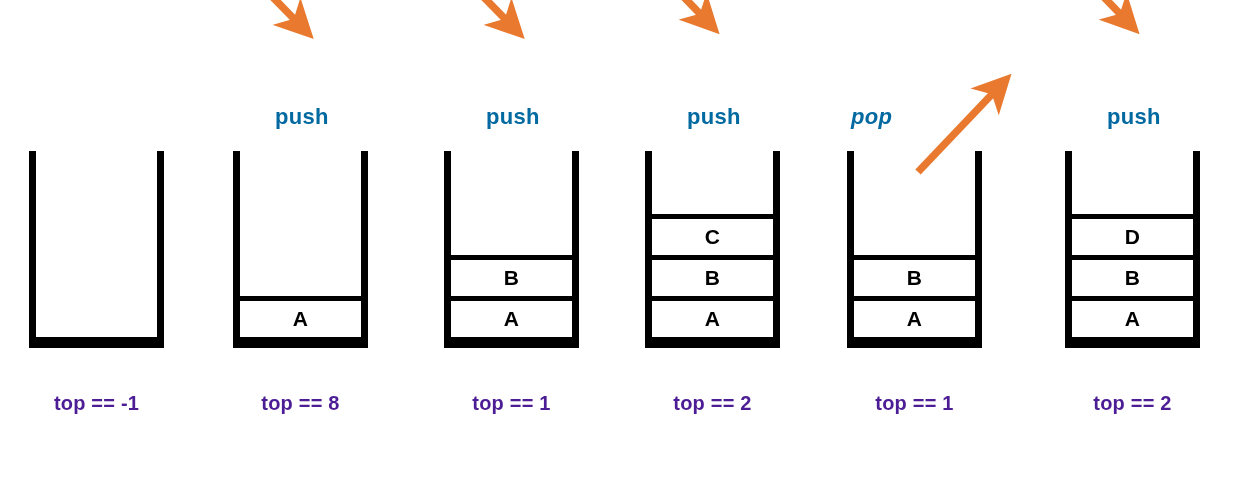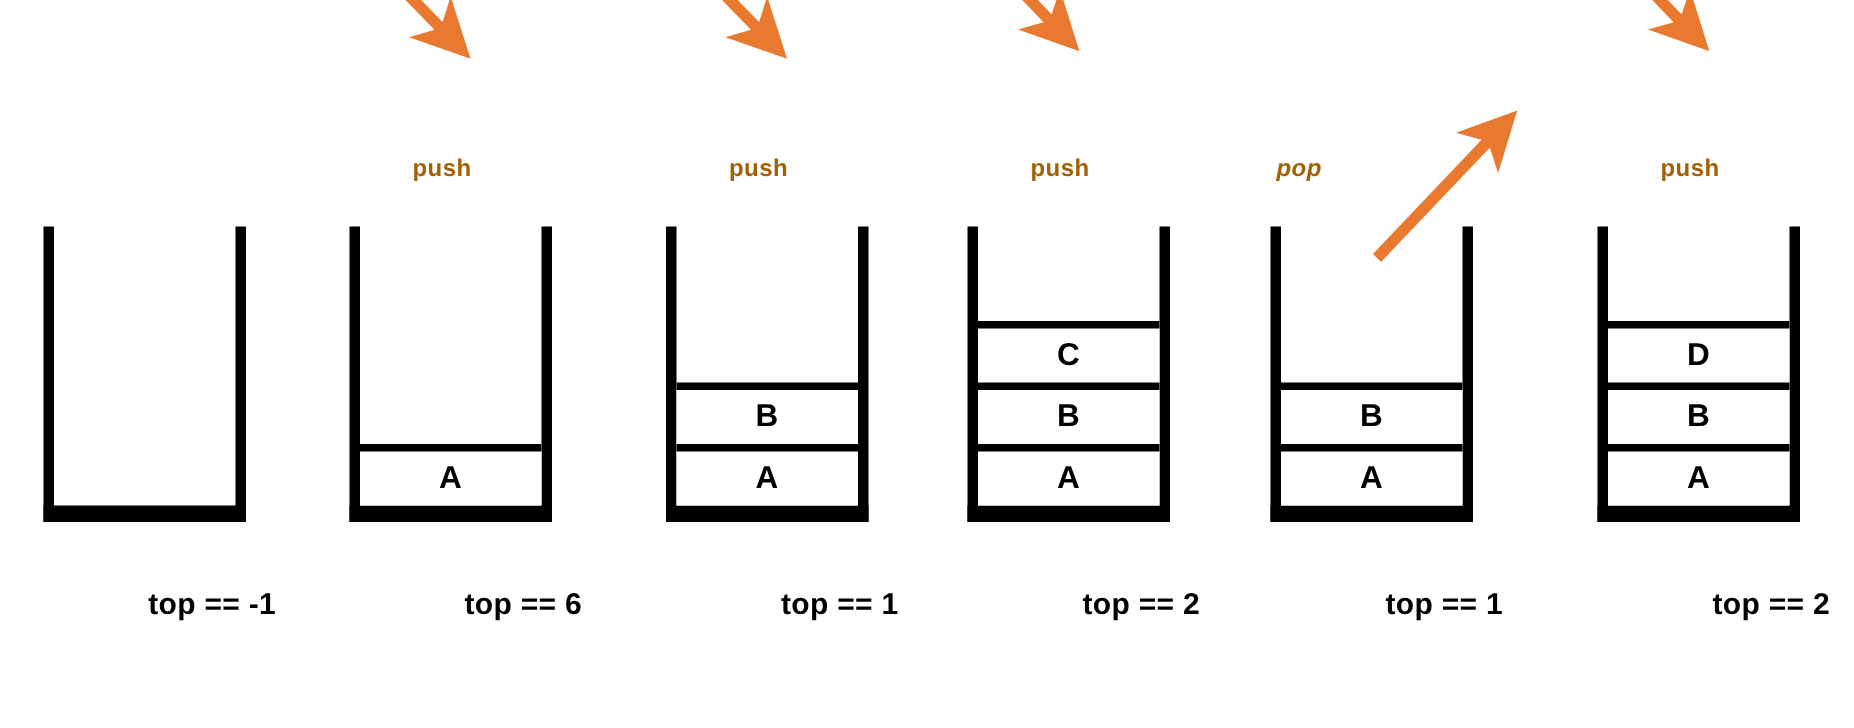--- a/index.html
+++ b/index.html
@@ -55,34 +55,34 @@
     justify-content: center;
     font-size: 21px;
     font-weight: bold;
     color: #000000;
     letter-spacing: .5px;
   }
 
   
   .op-label {
     position: absolute;
-    font-size: 16px;
+    font-size: 22px;
     font-weight: bold;
-    color: #a16207;
+    color: #0369a1;
     white-space: nowrap;
     letter-spacing: .3px;
   }
 
   
   .caption {
     position: absolute;
-    text-align: right;
+    text-align: center;
     font-size: 20px;
     font-weight: bold;
-    color: #000000;
+    color: #4c1d95;
     white-space: nowrap;
     letter-spacing: .2px;
   }
 
   
   .arrow-svg {
     position: absolute;
     overflow: visible;
     pointer-events: none;
   }
@@ -107,21 +107,21 @@
     </div>
     <div class="op-label" style="left:42px; top:104px;">push</div>
     <svg class="arrow-svg" style="left:-25px; top:-70px;" width="140" height="130" viewBox="0 0 140 130">
       <defs>
         <marker id="ah1" markerWidth="5.2" markerHeight="5.2" refX="2.2" refY="2.6" orient="auto">
           <path d="M0,0 L5.2,2.6 L0,5.2 L1.4,2.6 Z" fill="#E8792E"></path>
         </marker>
       </defs>
       <line x1="7" y1="8" x2="90" y2="93" stroke="#E8792E" stroke-width="7.5" marker-end="url(#ah1)"></line>
     </svg>
-    <div class="caption" style="left:-20px; top:392px; width:175px;">top == 6</div>
+    <div class="caption" style="left:-20px; top:392px; width:175px;">top == 8</div>
   </div>
 
   <div class="stack-group" style="left:444px; width:135px;">
     <div class="stack-shell" style="left:0; top:151px; width:135px; height:197px;">
       <div class="cells">
         <div class="cell">A</div>
         <div class="cell">B</div>
       </div>
     </div>
     <div class="op-label" style="left:42px; top:104px;">push</div>

